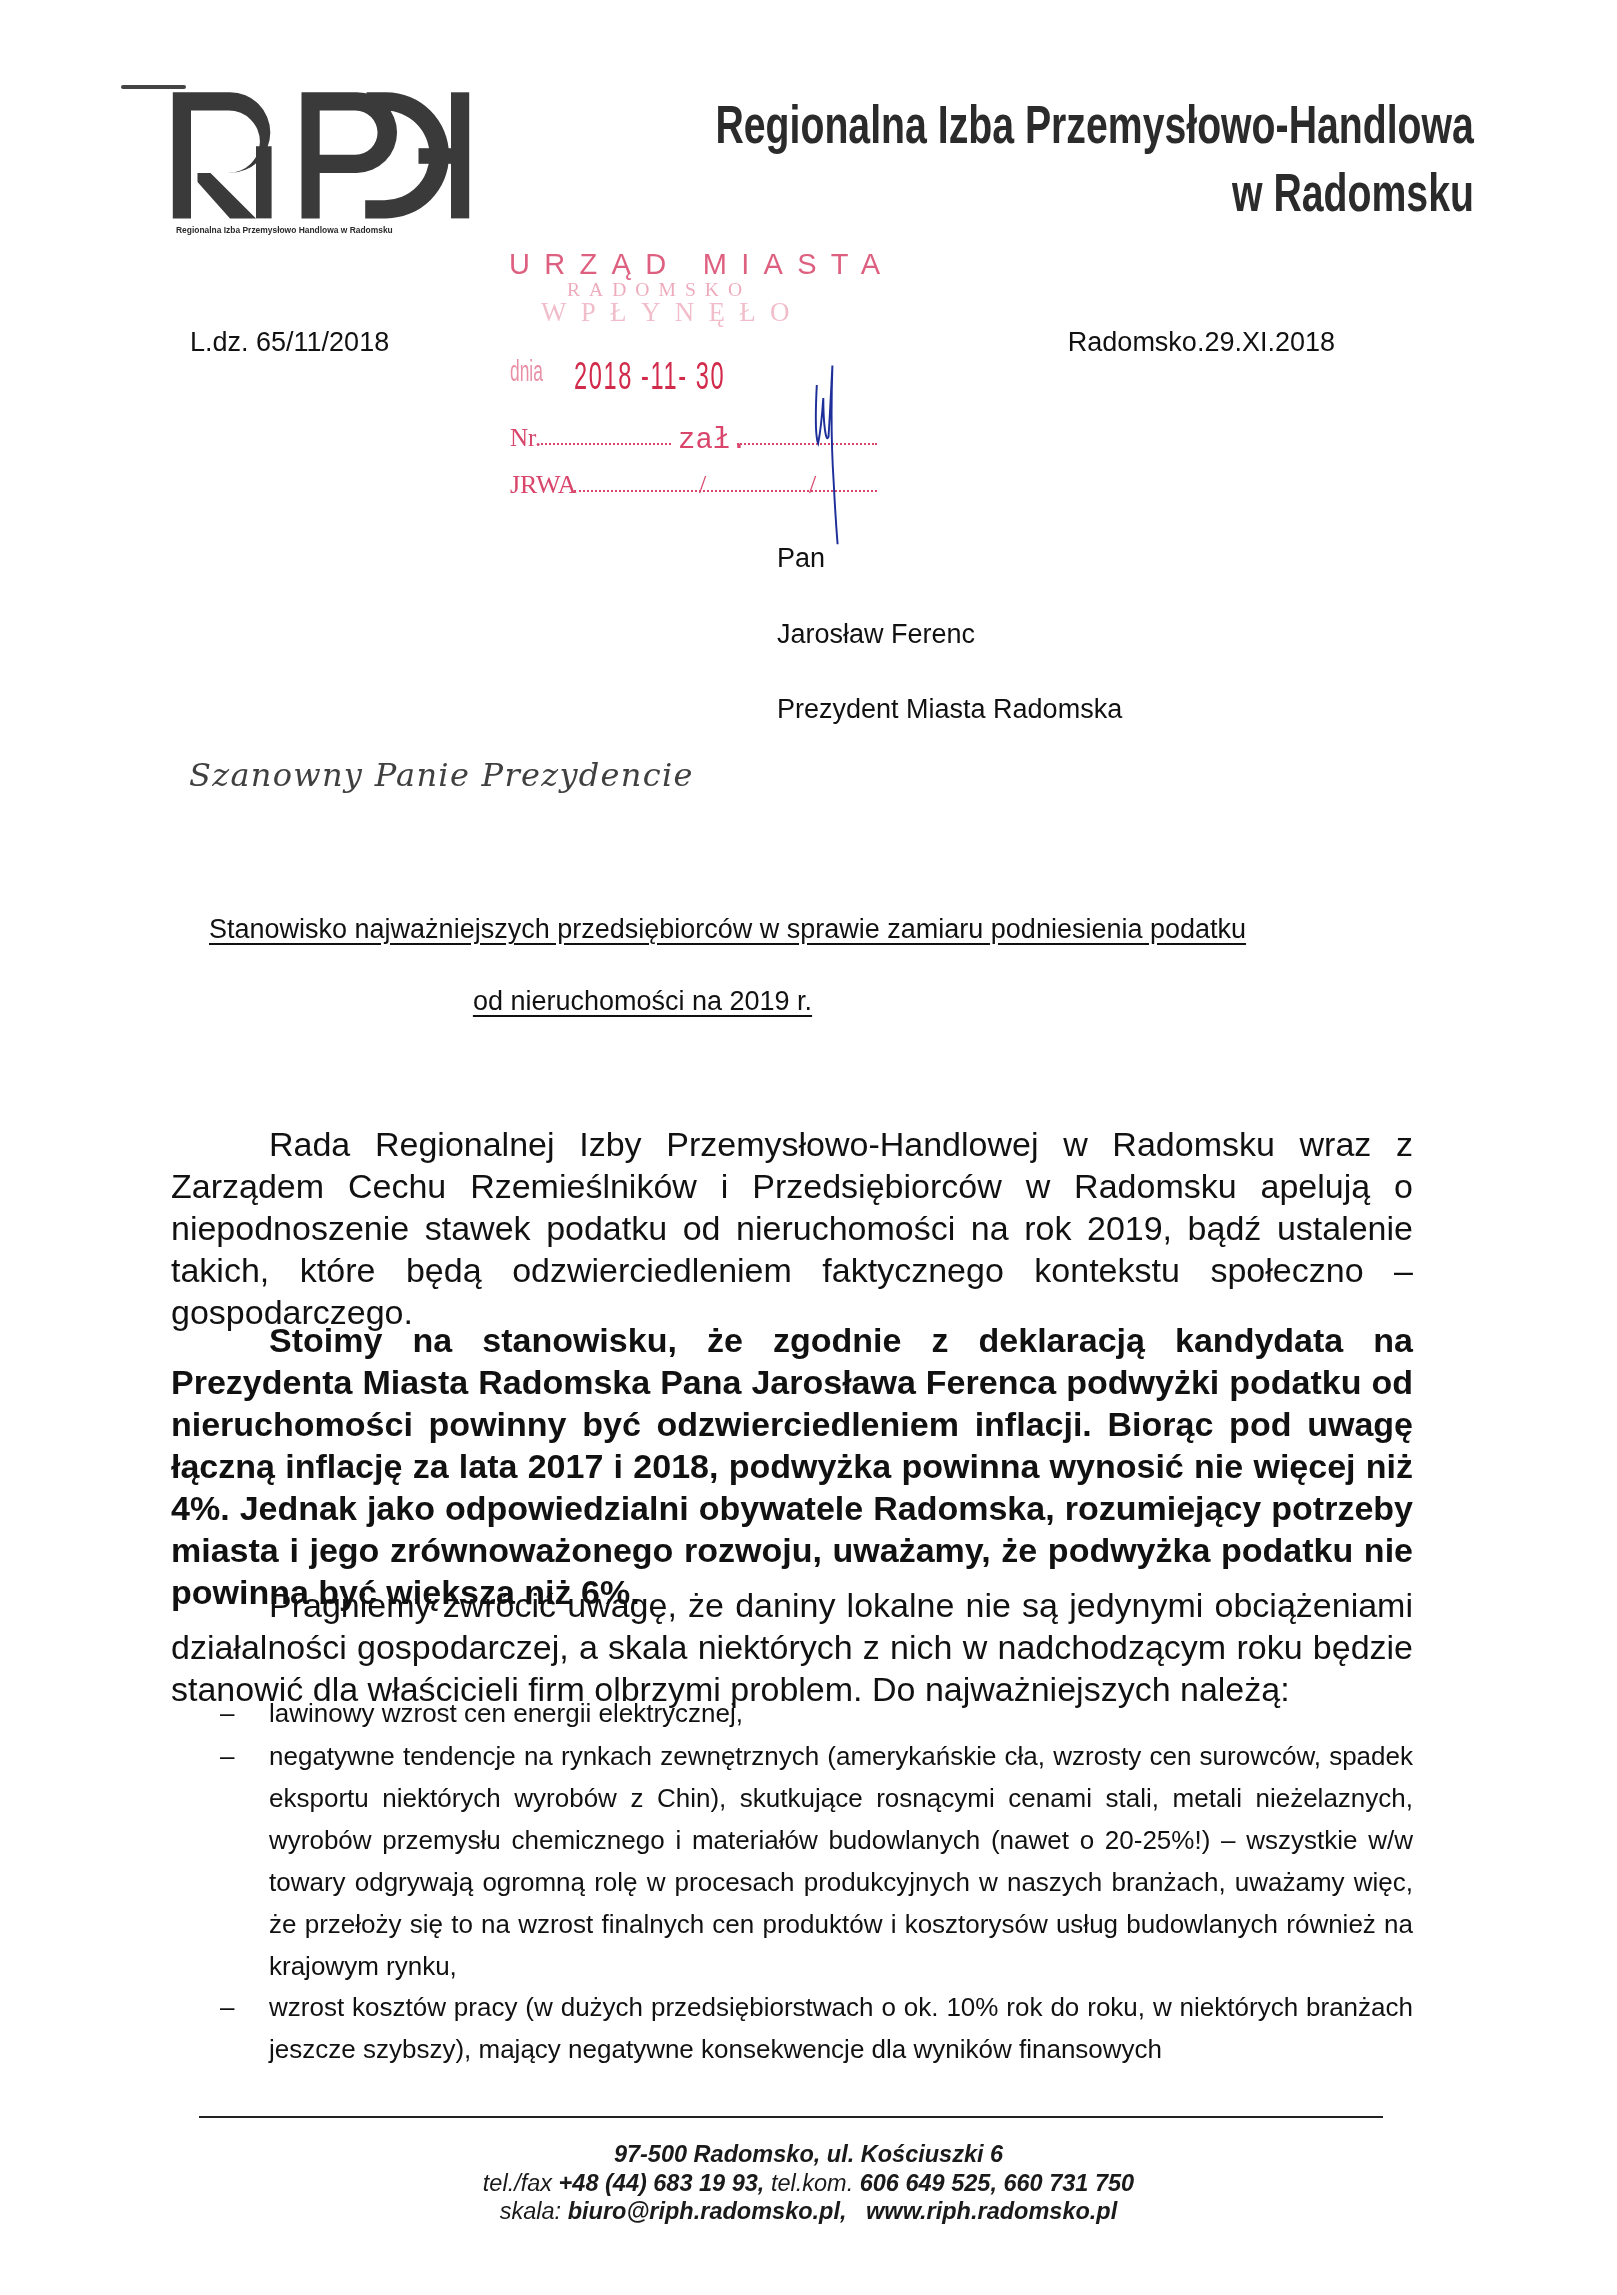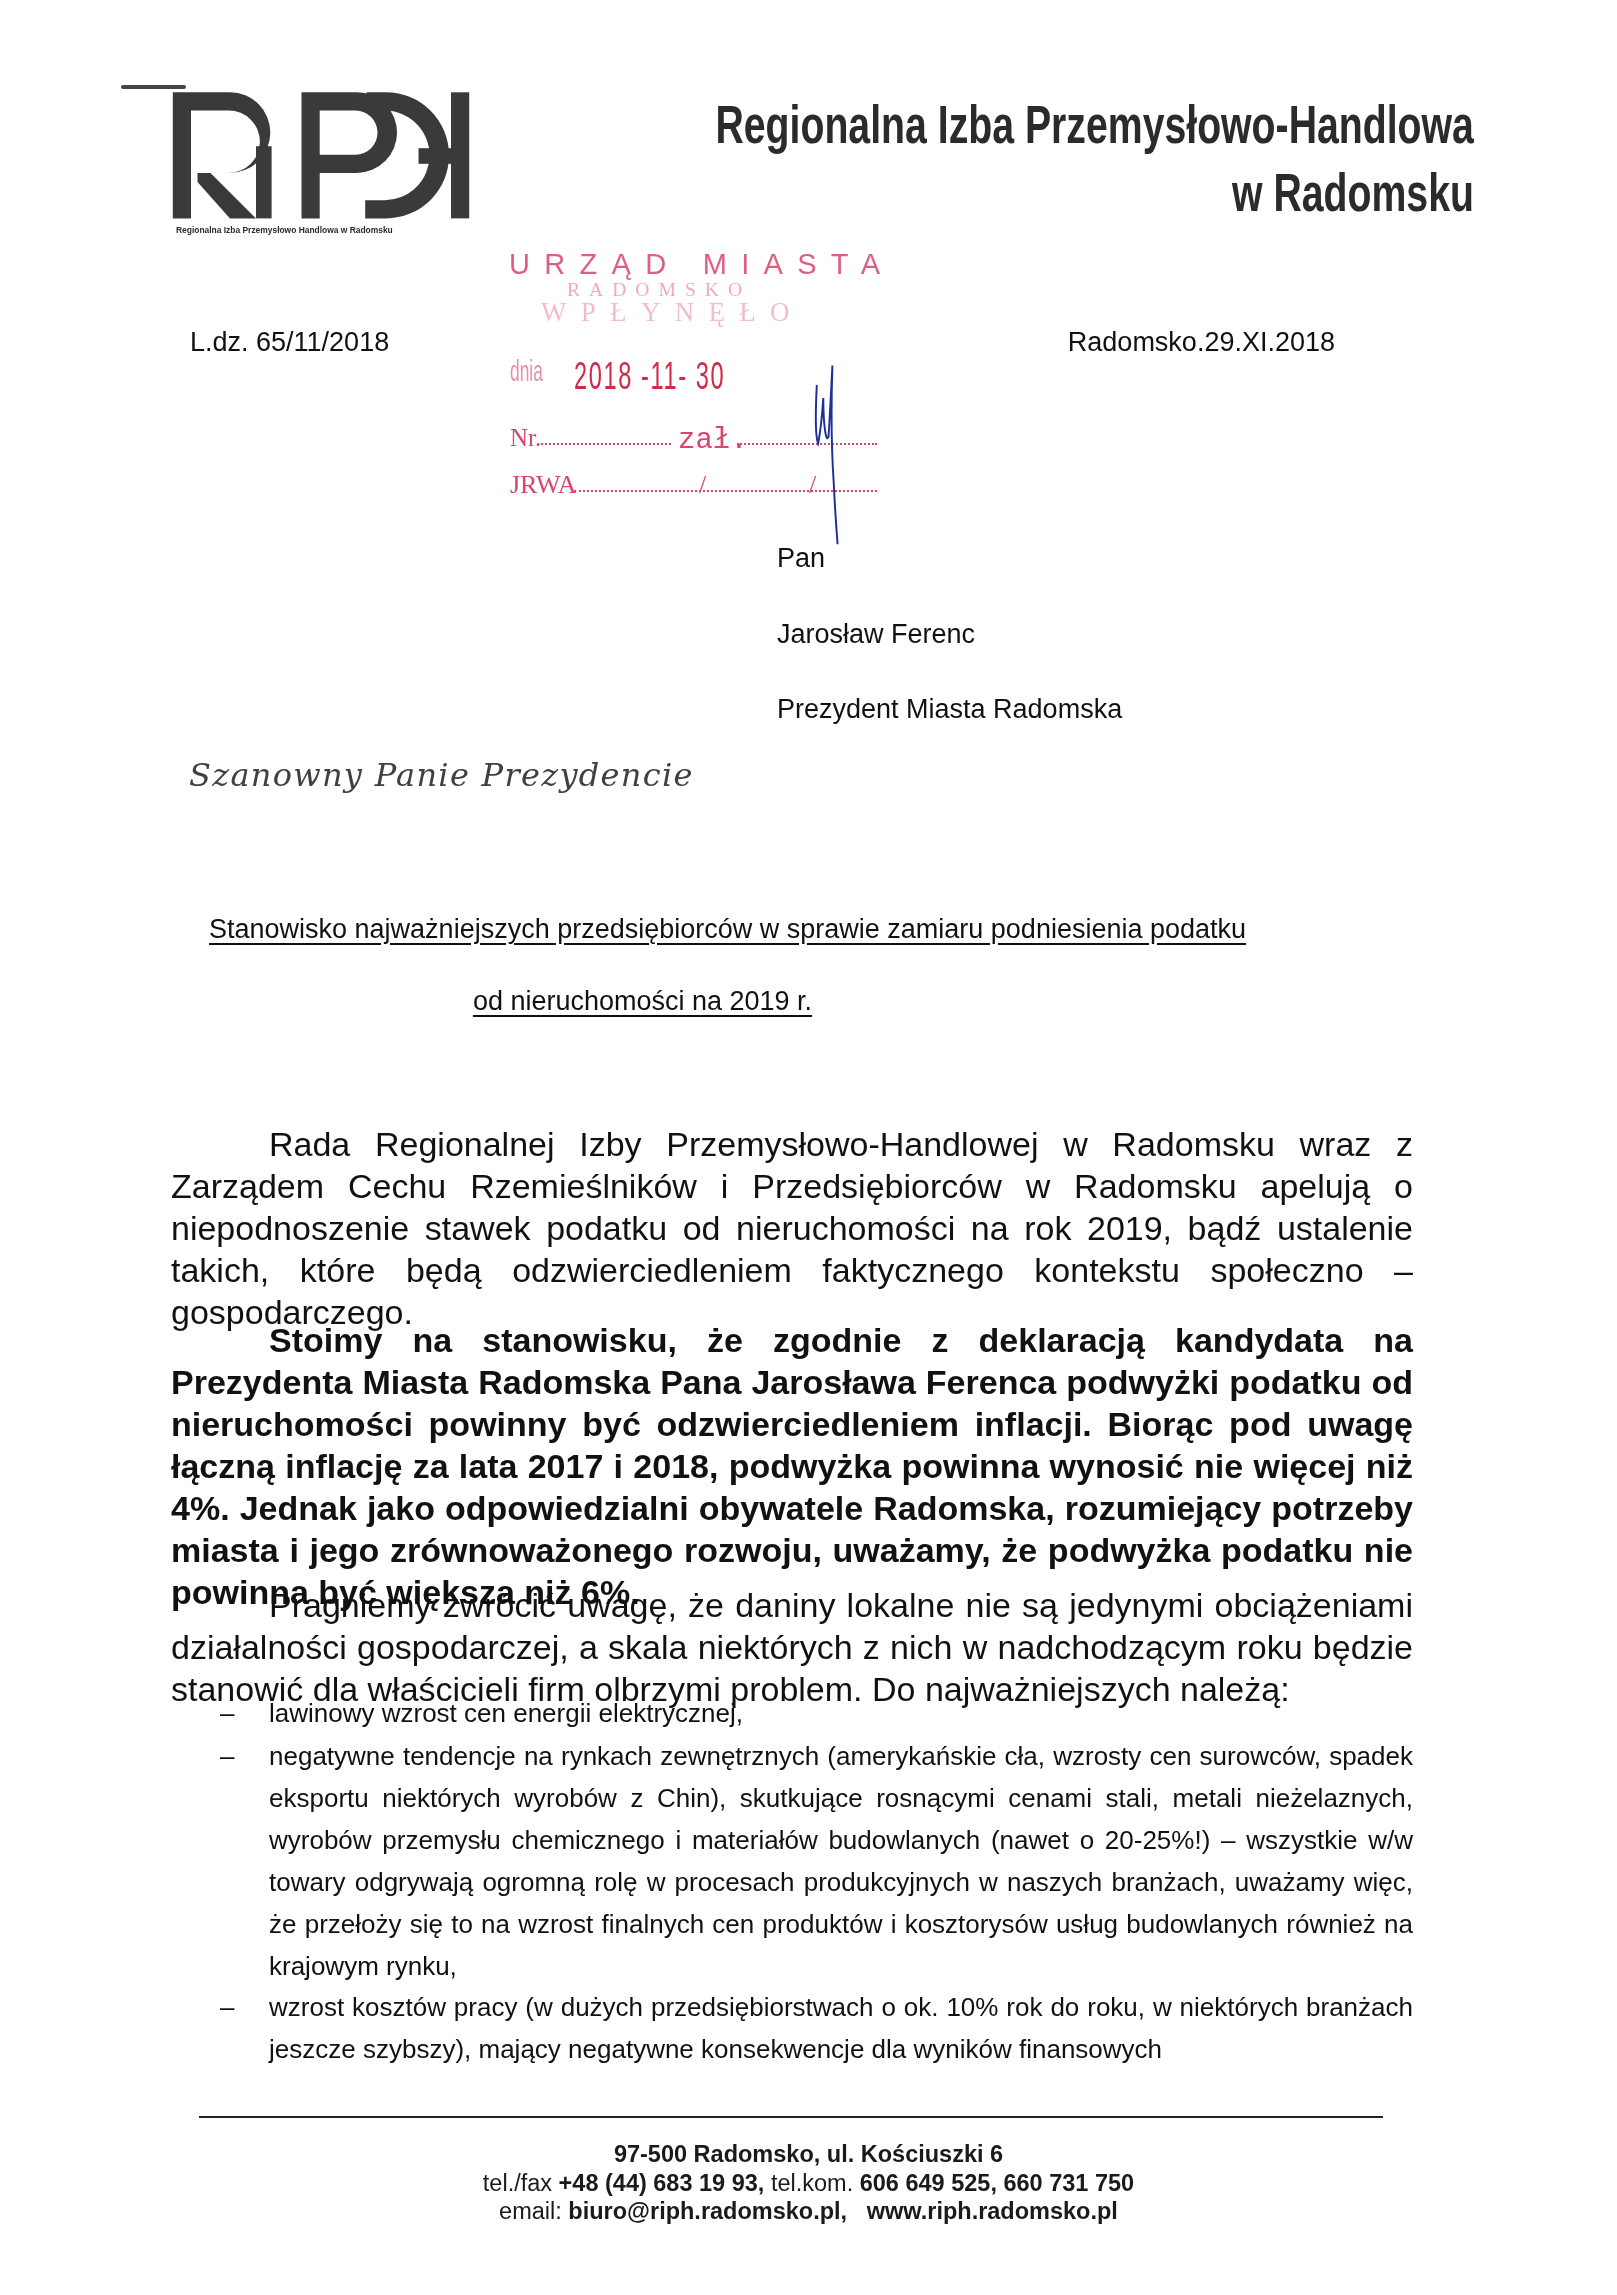--- a/index.html
+++ b/index.html
@@ -65,21 +65,21 @@
   
   .bullet { left:171px; width:1242px; font-family:"Liberation Sans", sans-serif; font-size:26px; line-height:42px; display:flex; }
   .bullet .dash { width:98px; flex:none; padding-left:49px; box-sizing:border-box; }
   .bullet .btext { flex:1; text-align:justify; }
   #bullet-1 { top:1692px; }
   #bullet-2 { top:1735px; }
   #bullet-3 { top:1986px; }
 
   
   #footer-rule { left:199px; top:2116px; width:1184px; height:2px; background:#222; }
-  .footer { left:0; width:1617px; text-align:center; font-family:"Liberation Sans", sans-serif; font-size:23.5px; color:#1a1a1a; white-space:nowrap; }
+  .footer { left:0; width:1617px; text-align:center; font-family:"Liberation Sans", sans-serif; font-size:23.5px; color:#1a1a1a; white-space:nowrap;font-style:italic; }
   #footer-1 { top:2141px; font-weight:bold; }
   #footer-2 { top:2170px; }
   #footer-3 { top:2198px; }
   .b { font-weight:bold; }
 </style>
 </head>
 <body>
 
 <div id="scan-mark" class="abs"></div>
 <svg id="logo-mark" class="abs" viewBox="0 0 460 200">
@@ -151,18 +151,18 @@
 
 <div id="footer-rule" class="abs"></div>
 <div id="footer-1" class="abs footer">97-500 Radomsko, ul. Kościuszki 6</div>
 <div id="footer-2" class="abs footer">
   <span>tel./fax</span>
   <span class="b">+48 (44) 683 19 93,</span>
   <span>tel.kom.</span>
   <span class="b">606 649 525, 660 731 750</span>
 </div>
 <div id="footer-3" class="abs footer">
-  <span>email:</span>
+  <span>skala:</span>
   <span class="b">biuro@riph.radomsko.pl,</span>
   &nbsp;
   <span class="b">www.riph.radomsko.pl</span>
 </div>
 
 
 </body></html>

